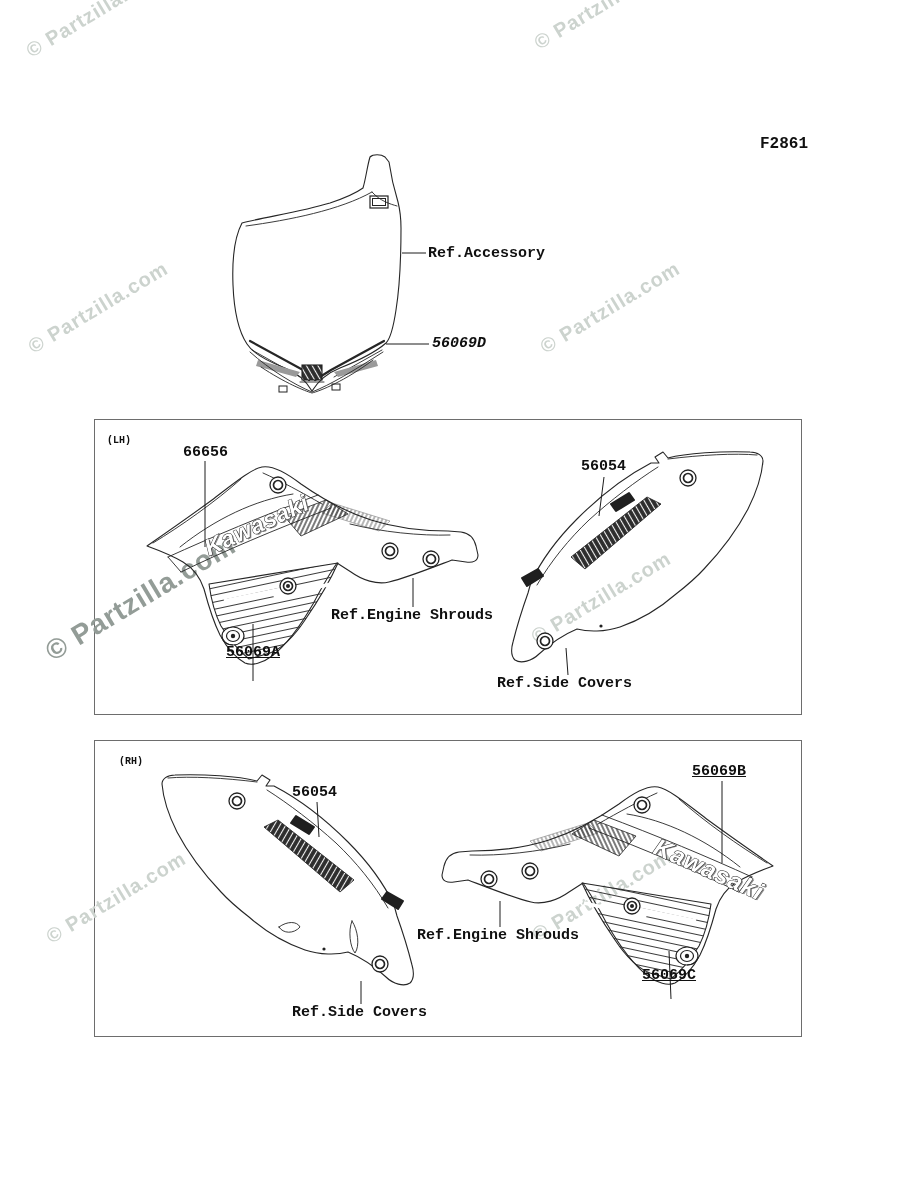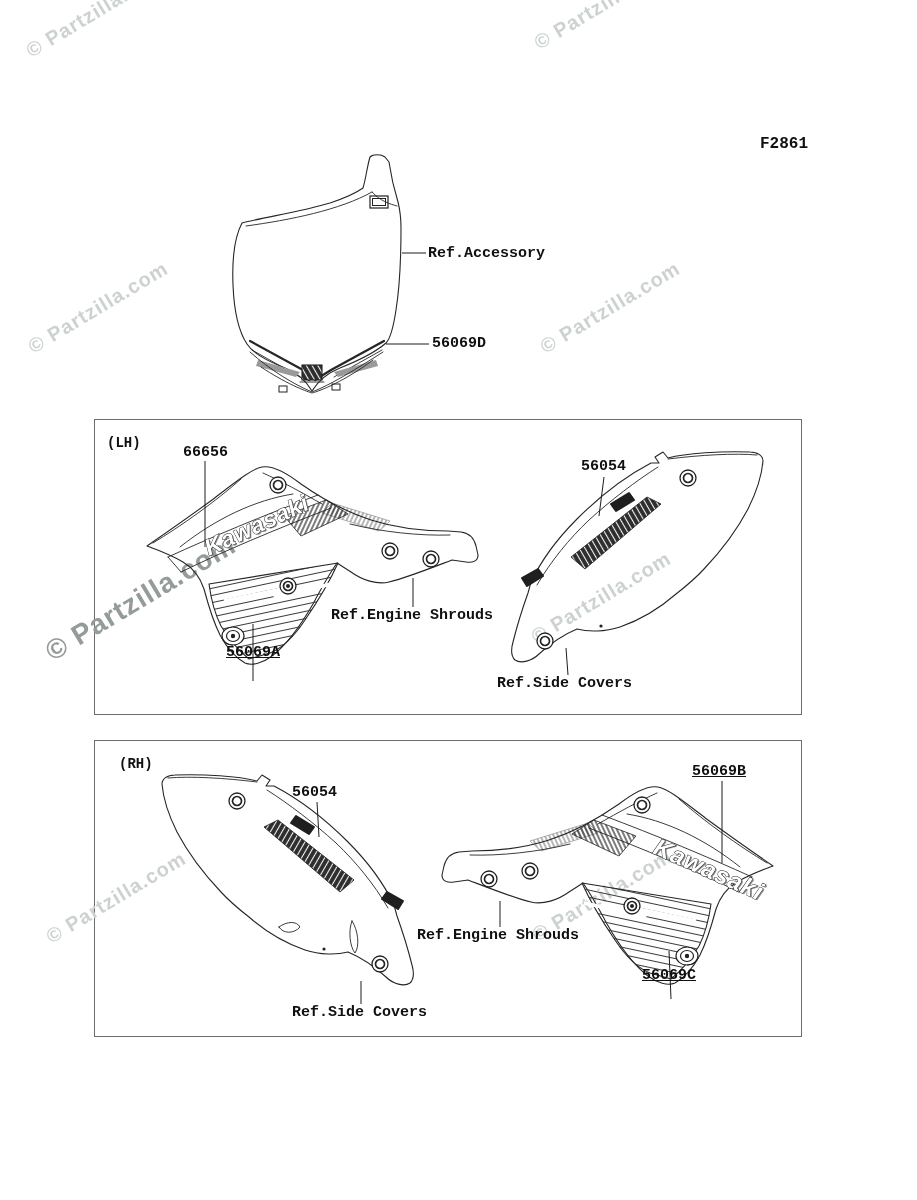--- a/index.html
+++ b/index.html
@@ -5,21 +5,21 @@
   html,body { margin:0; padding:0; background:#ffffff; }
   .page {
     position:relative; width:917px; height:1200px; background:#ffffff;
     overflow:hidden; font-family:"Liberation Sans","DejaVu Sans",sans-serif;
   }
   .lbl {
     position:absolute; font-family:"Liberation Mono","DejaVu Sans Mono",monospace;
     font-weight:bold; font-size:15px; color:#101010; white-space:nowrap; line-height:1;
   }
   .lbl.small { font-size:16px; }
-  .lbl.side  { font-size:14px; }
+  .lbl.side  { font-size:10px; }
   .panel-box {
     position:absolute; border:1px solid #6d6d6d; background:transparent;
   }
   .wm {
     position:absolute; font-weight:bold; font-size:20px; letter-spacing:1px;
     color:#ccd3ce; transform:rotate(-31deg); transform-origin:0 50%;
     white-space:nowrap; line-height:1; user-select:none;
   }
   .wm.big { font-size:28px; color:#939c97; }
   svg.art { position:absolute; left:0; top:0; }
@@ -169,21 +169,21 @@
       <line x1="361" y1="981" x2="361" y2="1004"></line>
       <line x1="722" y1="781" x2="722" y2="863"></line>
       <line x1="500" y1="901" x2="500" y2="927"></line>
       <line x1="669" y1="951" x2="671" y2="999"></line>
     </g>
   </svg>
 
   <div class="lbl small" style="left:760px; top:136px;">F2861</div>
 
   <div class="lbl" style="left:428px; top:246px;">Ref.Accessory</div>
-  <div class="lbl" style="left:432px; top:336px;">56069D</div>
+  <div class="lbl" style="left:432px; top:336px;font-style:italic;">56069D</div>
 
   <div class="lbl side" style="left:107px; top:436px;">(LH)</div>
   <div class="lbl" style="left:183px; top:445px;">66656</div>
   <div class="lbl" style="left:226px; top:645px;text-decoration:underline;">56069A</div>
   <div class="lbl" style="left:331px; top:608px;">Ref.Engine Shrouds</div>
   <div class="lbl" style="left:581px; top:459px;">56054</div>
   <div class="lbl" style="left:497px; top:676px;">Ref.Side Covers</div>
 
   <div class="lbl side" style="left:107px; top:757px;margin-left:12px;">(RH)</div>
   <div class="lbl" style="left:292px; top:785px;">56054</div>

